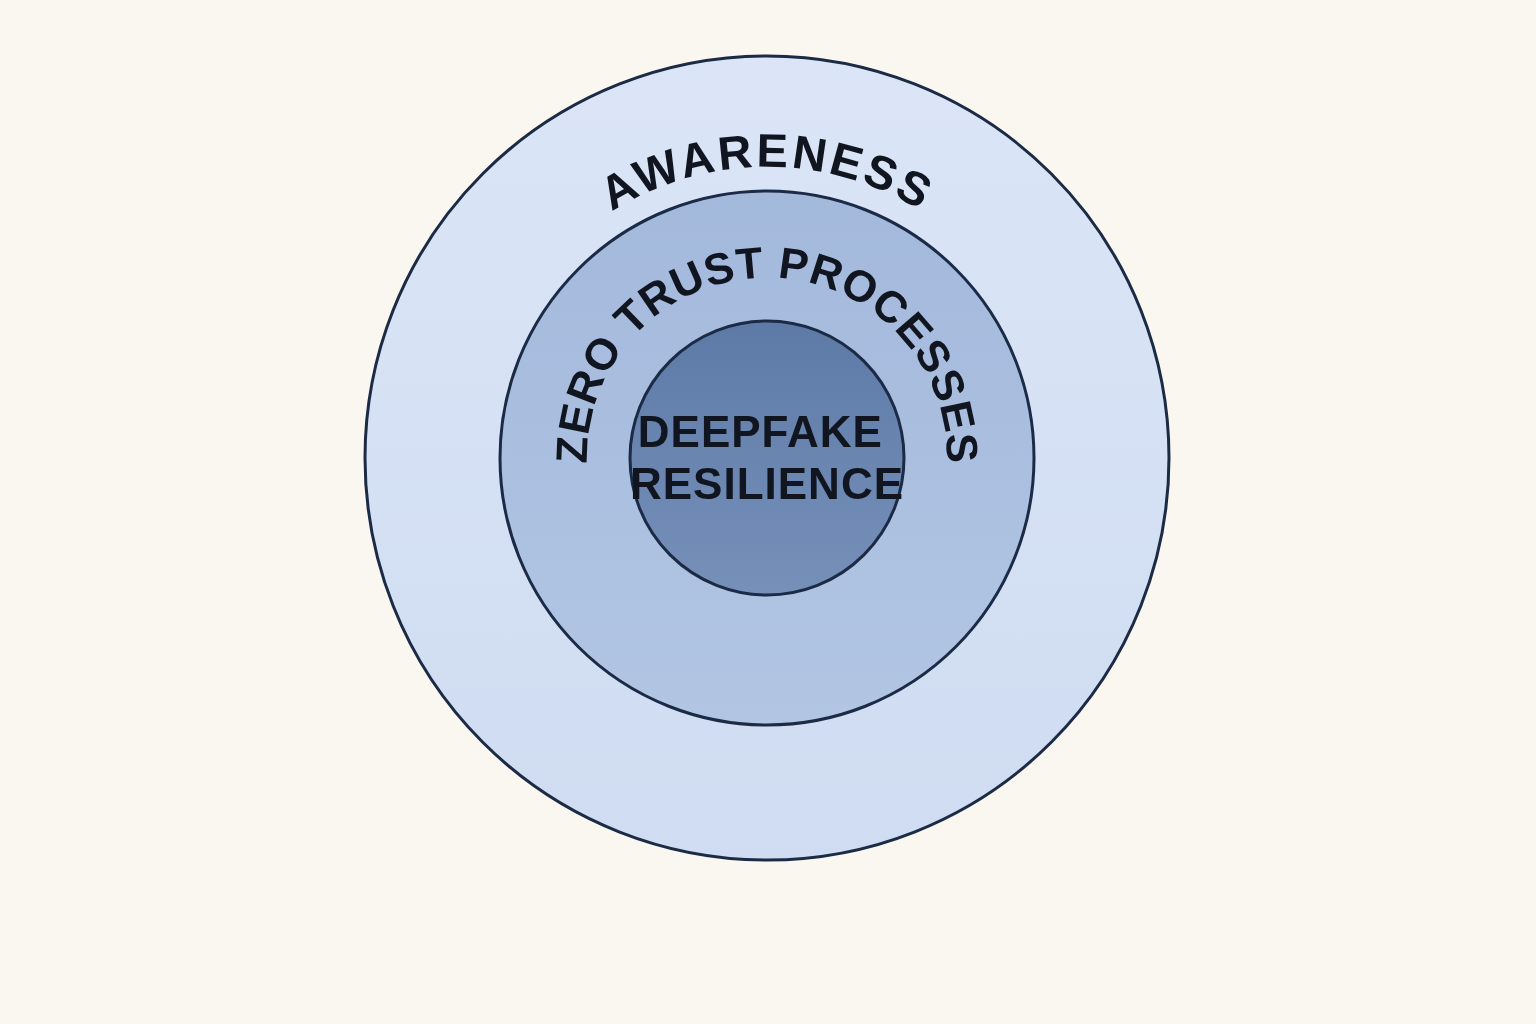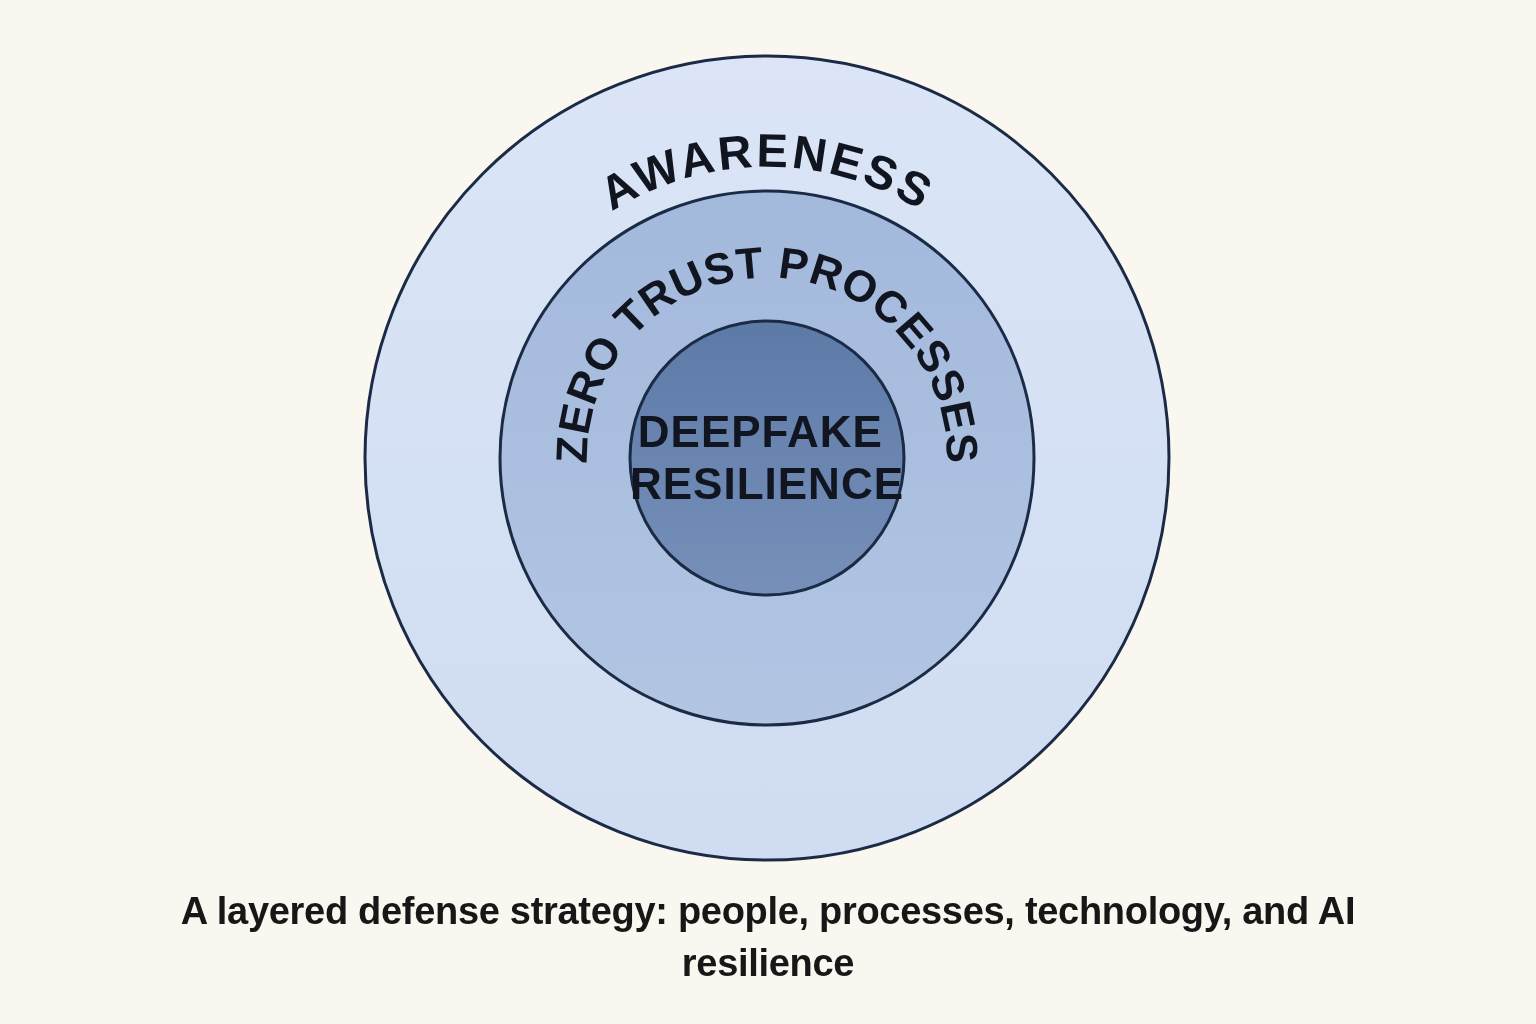--- a/index.html
+++ b/index.html
@@ -91,18 +91,14 @@
     <text class="arc-label ztp-label" fill="#10151f">
       <textPath href="#arcZtp" startOffset="50%" text-anchor="middle">ZERO TRUST PROCESSES</textPath>
     </text>
 
     <text class="inner-label" text-anchor="middle" fill="#10151f">
       <tspan x="767" y="447">DEEPFAKE</tspan>
       <tspan x="767" y="499">RESILIENCE</tspan>
     </text>
   </svg>
 
-  <div class="caption">
-    <div>A layered defense strategy: people, processes, technology, and AI</div>
-    <div>resilience</div>
-  </div>
 
 </div>
 
 </body></html>

